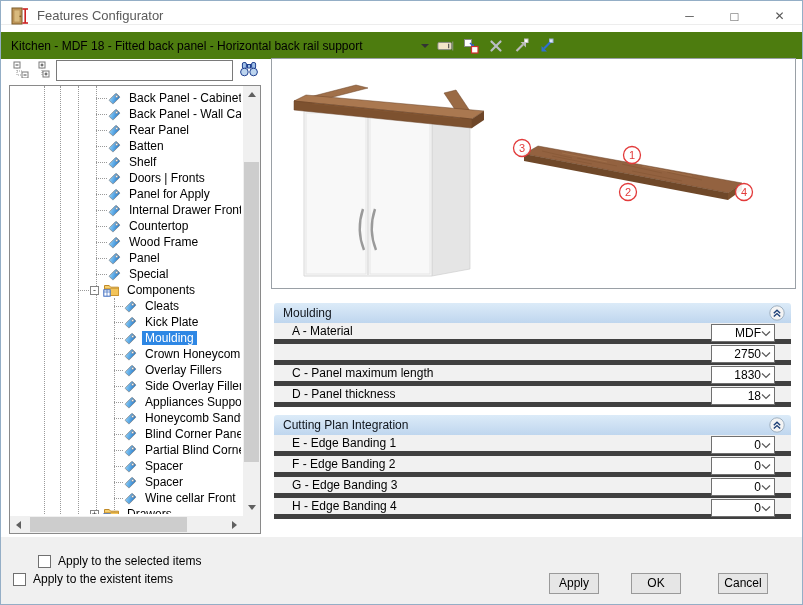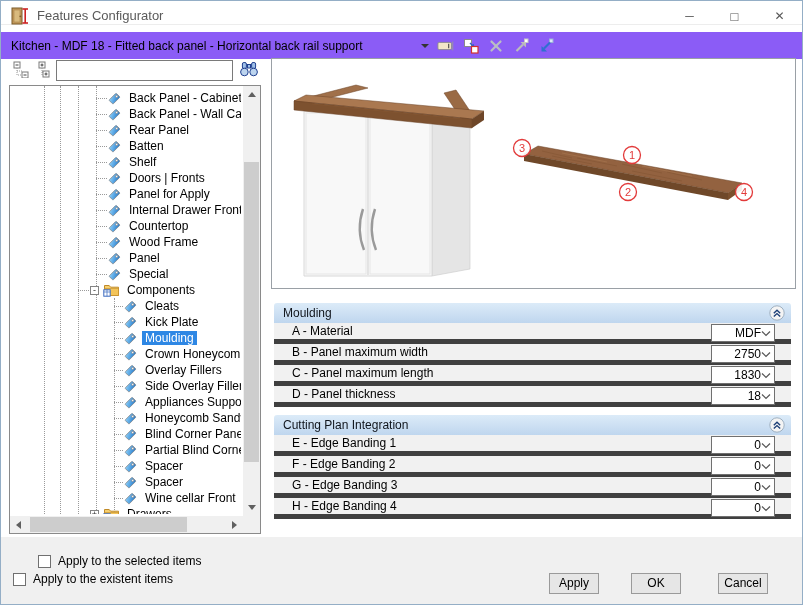--- a/index.html
+++ b/index.html
@@ -12,21 +12,21 @@
   .titlebar { position:absolute; left:0; top:0; width:100%; height:24px; background:#fff;
               border-bottom:1px solid #ededed; }
   .title-icon { position:absolute; left:9px; top:5px; width:20px; height:20px; }
   .title-text { position:absolute; left:36px; top:0; line-height:30px; font-size:13px; color:#5a5a5a; }
   .win-controls { position:absolute; right:0; top:0; height:30px; display:flex; }
   .win-btn { width:45px; height:30px; display:flex; align-items:center; justify-content:center;
              color:#555; font-size:12px; }
   .win-btn.max { font-size:13px; }
 
   
-  .toolbar { position:absolute; left:0; top:31px; width:100%; height:27px; background:#8b5cf6; }
+  .toolbar { position:absolute; left:0; top:31px; width:100%; height:27px; background:#4d7c0f; }
   .feature-combo { position:absolute; left:8px; top:3px; width:424px; height:21px;
                    display:flex; align-items:center; }
   .feature-combo .val { flex:1; padding-left:2px; white-space:nowrap; overflow:hidden; }
   .combo-arrow { width:0; height:0; border-left:4px solid transparent; border-right:4px solid transparent;
                  border-top:4px solid #333; margin-right:4px; }
   .tb-icons { position:absolute; left:436px; top:3px; display:flex; gap:7px; align-items:center; height:21px; }
   .tb-btn { width:18px; height:18px; display:flex; align-items:center; justify-content:center; }
 
   
   .search-row { position:absolute; left:0; top:58px; width:266px; height:24px; }
@@ -806,21 +806,20 @@
             <span class="pval">MDF</span>
             <span class="pchev">
               <svg width="10" height="7" viewBox="0 0 10 7">
                 <polyline points="1,1.5 5,5.5 9,1.5" fill="none" stroke="#555" stroke-width="1.2"></polyline>
               </svg>
             </span>
           </span>
         </div>
 
         <div class="prow">
-          <span class="plabel">B - Panel maximum width</span>
           <span class="pcombo">
             <span class="pval">2750</span>
             <span class="pchev">
               <svg width="10" height="7" viewBox="0 0 10 7">
                 <polyline points="1,1.5 5,5.5 9,1.5" fill="none" stroke="#555" stroke-width="1.2"></polyline>
               </svg>
             </span>
           </span>
         </div>
 

